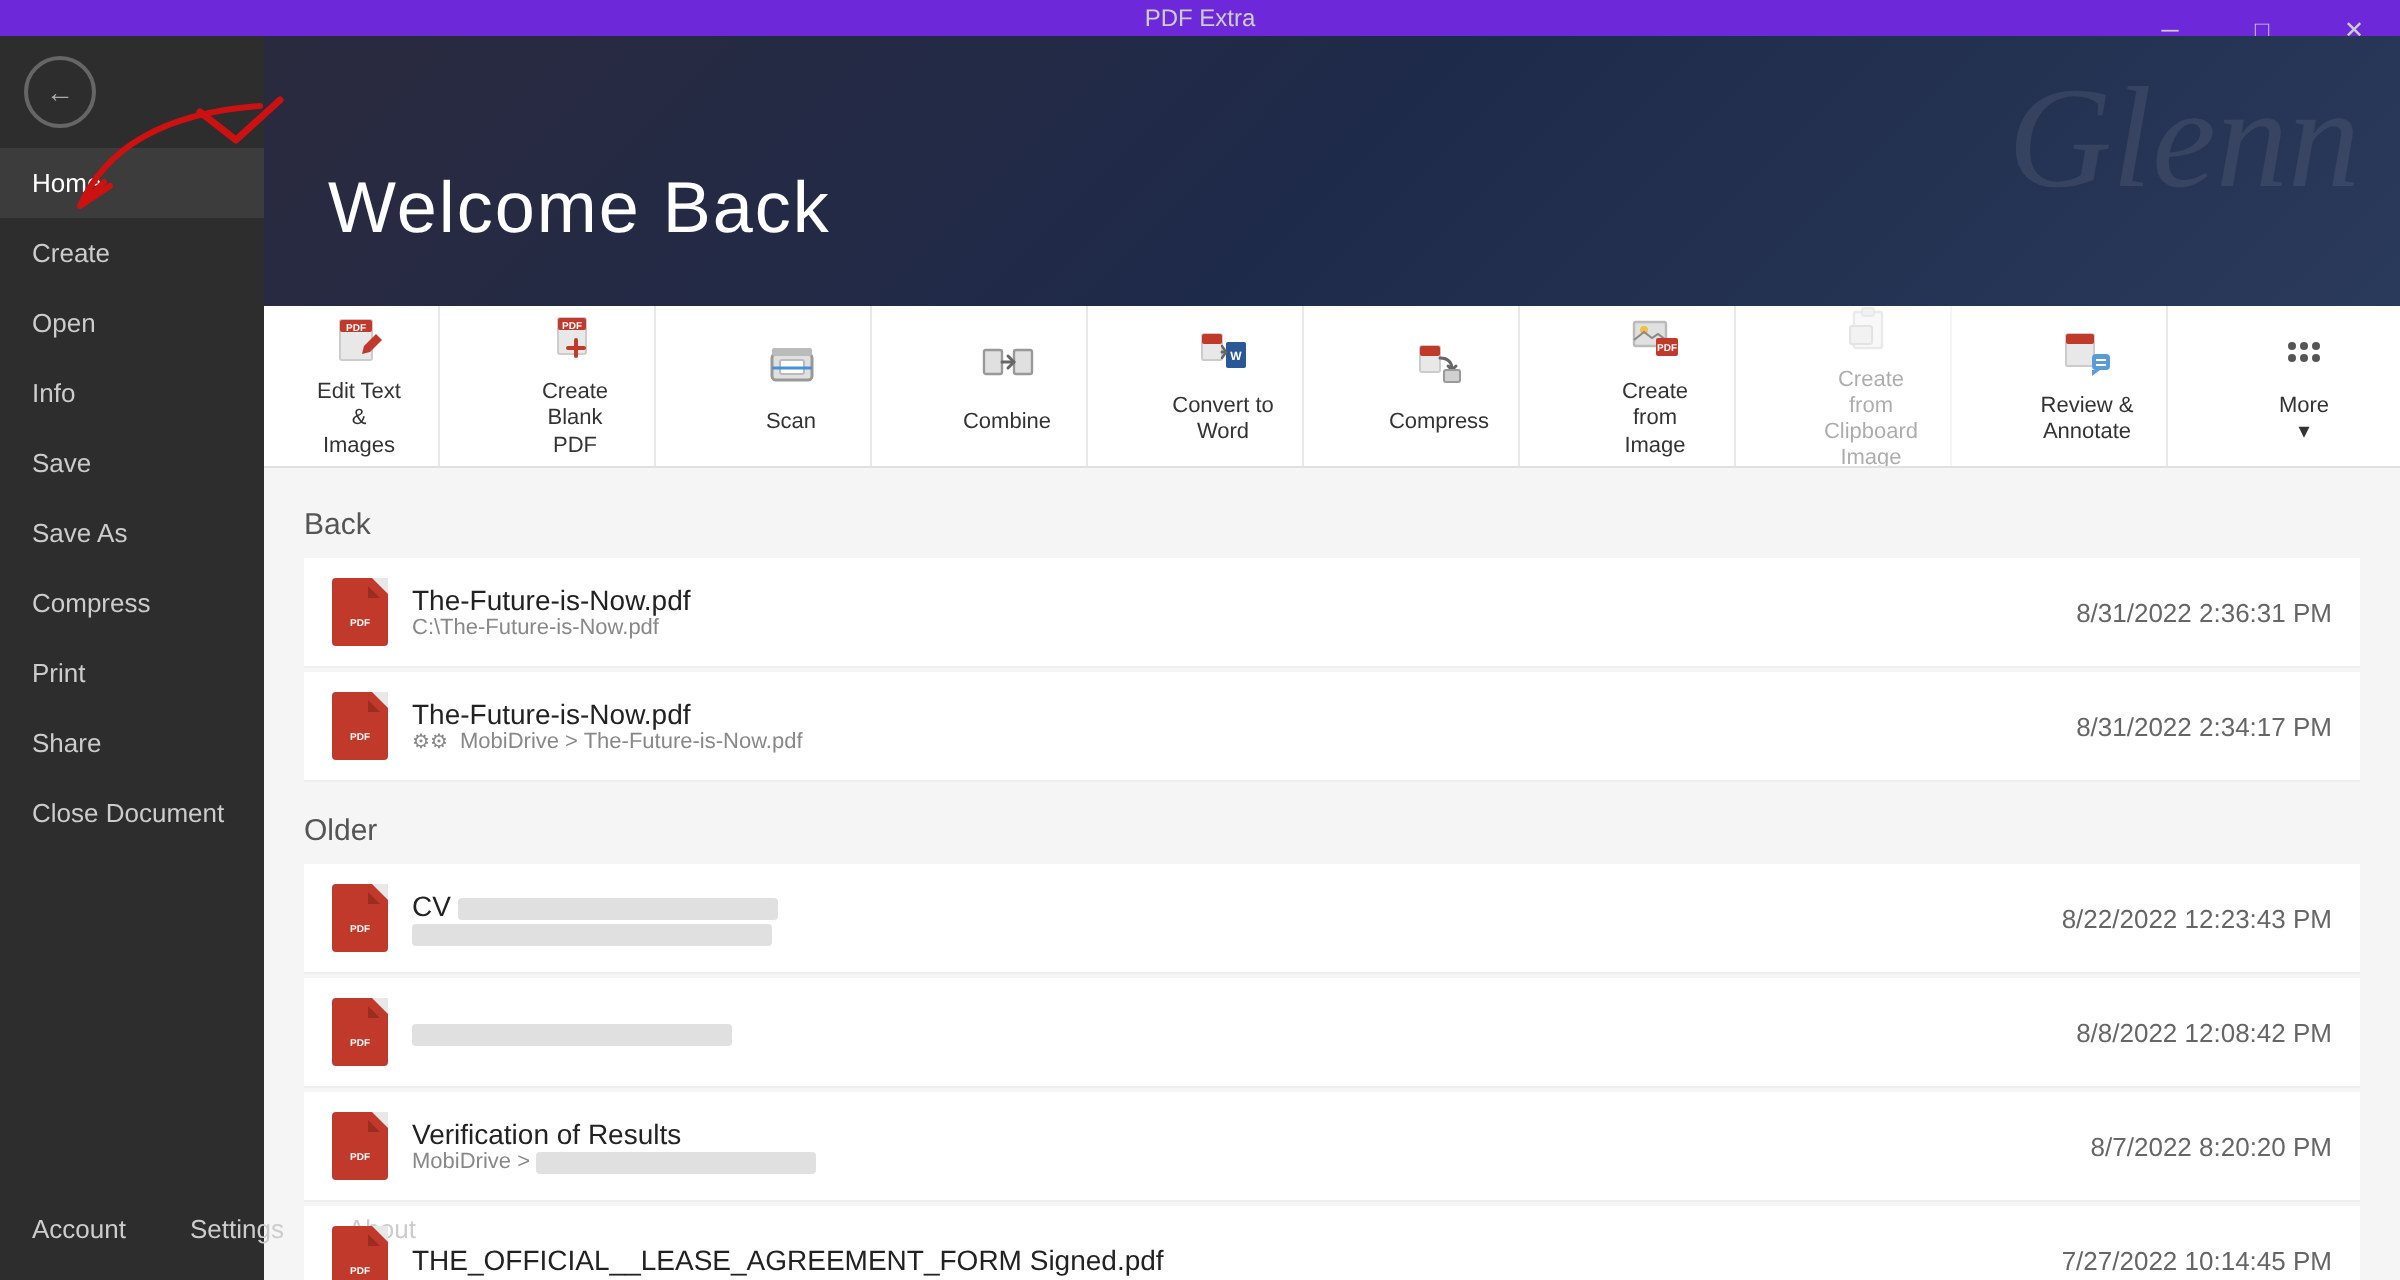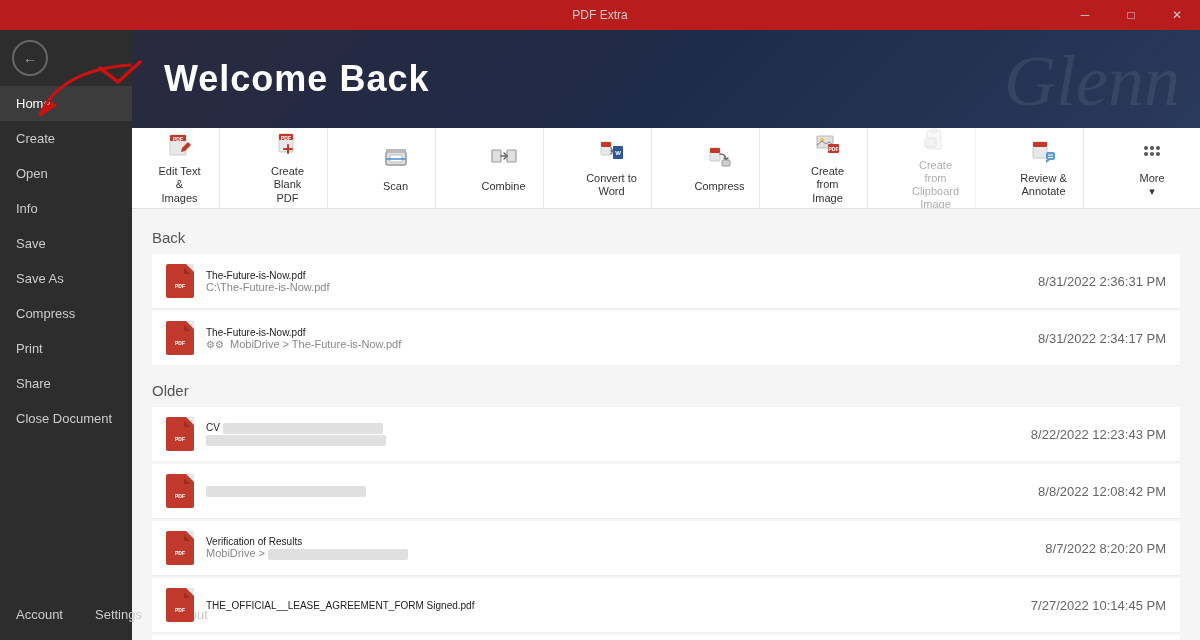--- a/index.html
+++ b/index.html
@@ -1,20 +1,20 @@
 <!DOCTYPE html>
 <html><head>
   <meta charset="utf-8">
   <style>
     * { margin: 0; padding: 0; box-sizing: border-box; }
     body { width: 1200px; height: 640px; overflow: hidden; font-family: 'Segoe UI', sans-serif; background: #2b2b2b; display: flex; flex-direction: column; }
 
     .titlebar {
-      height: 30px;
-      background: #b91c1c;
+      height: 18px;
+      background: #6d28d9;
       display: flex;
       align-items: center;
       justify-content: center;
       position: relative;
       flex-shrink: 0;
     }
     .titlebar-title {
       color: #ccc;
       font-size: 12px;
     }
@@ -119,22 +119,23 @@
       top: 10px;
       font-size: 72px;
       color: rgba(255,255,255,0.08);
       font-family: 'Georgia', serif;
       font-style: italic;
       pointer-events: none;
     }
     .welcome-title {
       color: #fff;
       font-size: 36px;
-      font-weight: 700;
+      font-weight: 400;
       letter-spacing: 1px;
+      margin-top: 37px;
     }
 
     
     .toolbar {
       background: #fff;
       display: flex;
       align-items: flex-end;
       padding: 0 8px;
       border-bottom: 1px solid #e0e0e0;
       flex-shrink: 0;
@@ -238,21 +239,21 @@
       border-style: solid;
       border-width: 0 8px 8px 0;
       border-color: transparent #e8e8e8 transparent transparent;
     }
 
     .file-details {
       flex: 1;
       min-width: 0;
     }
     .file-name {
-      font-size: 10px;
+      font-size: 14px;
       color: #222;
       white-space: nowrap;
       overflow: hidden;
       text-overflow: ellipsis;
     }
     .file-path {
       font-size: 11px;
       color: #888;
       white-space: nowrap;
       overflow: hidden;

